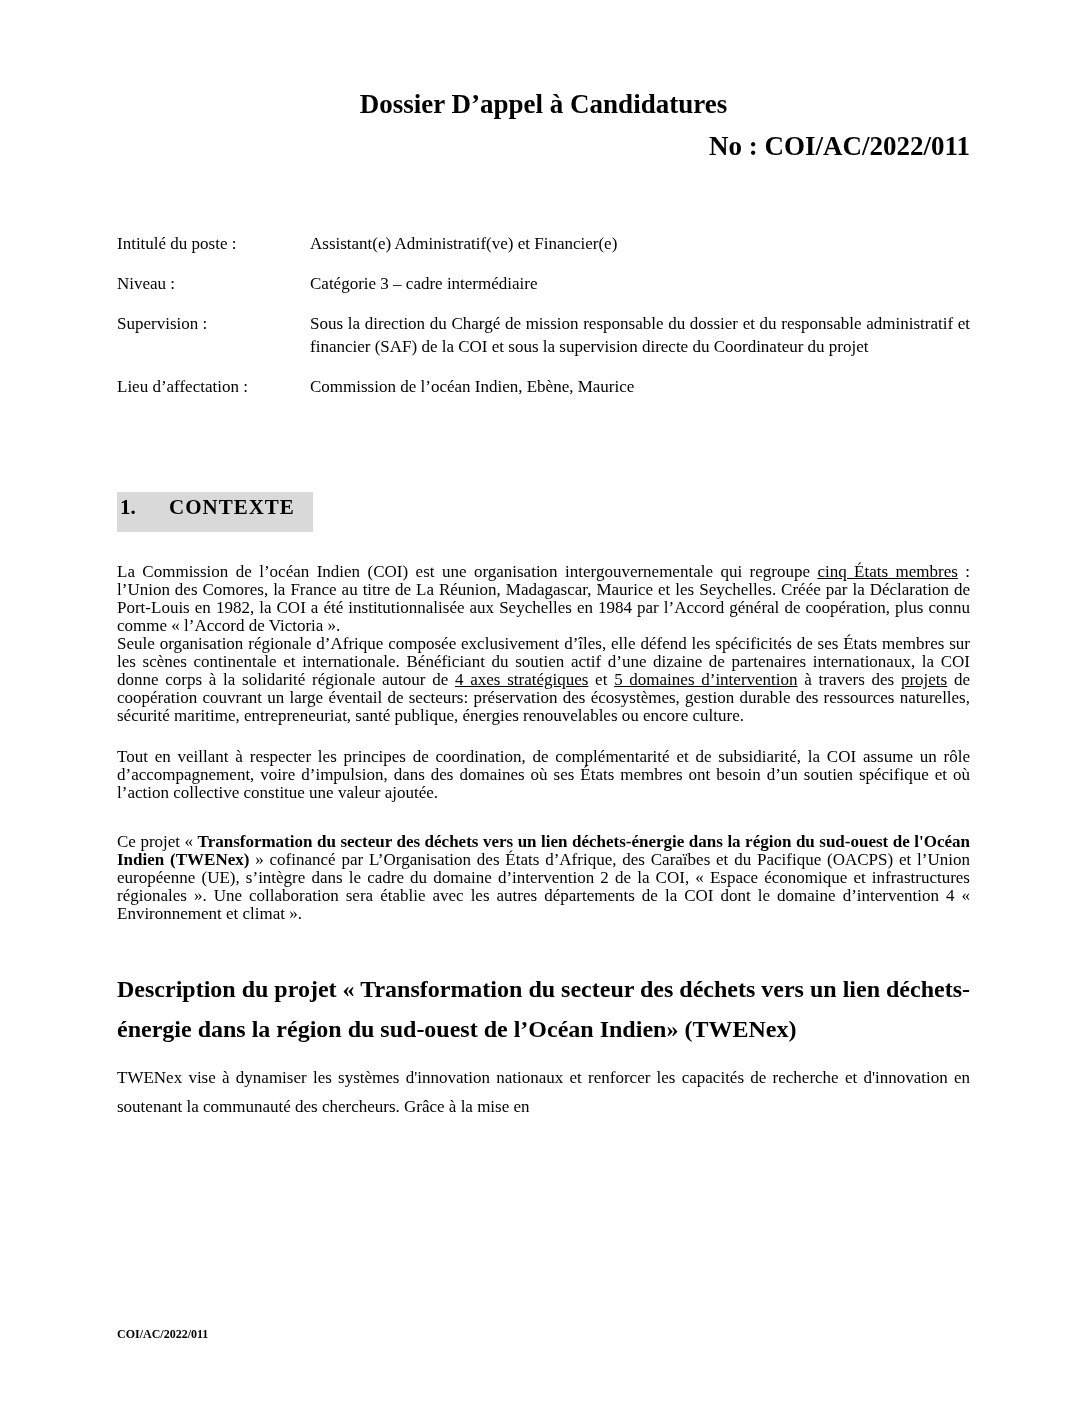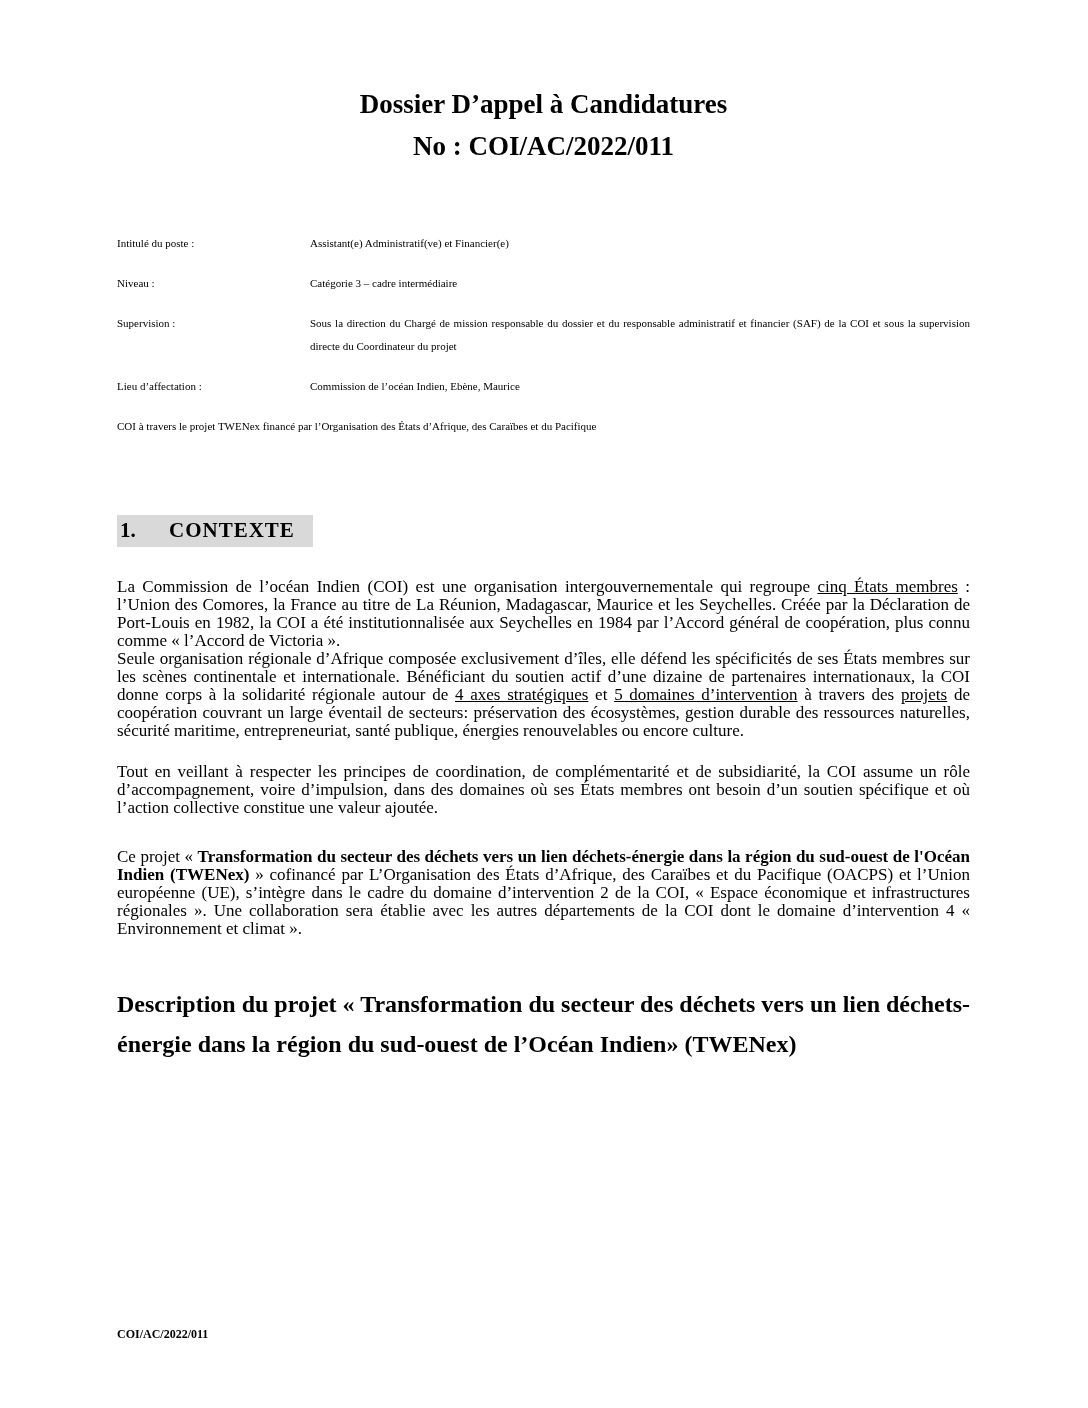--- a/index.html
+++ b/index.html
@@ -17,47 +17,47 @@
     flex-direction: column;
     overflow: hidden;
   }
   
   .doc-title { text-align: center; }
   .title-line {
     font-size: 27px;
     font-weight: bold;
     line-height: 32px;
   }
-  .title-line + .title-line { margin-top: 10px; }
+  .title-line + .title-line { margin-top: 10px; text-align: right; }
 
   
   .fields { margin-top: 70px; }
   .field-row {
     display: flex;
     margin-bottom: 17px;
-    font-size: 11px;
+    font-size: 17px;
     line-height: 23px;
   }
   .field-label {
     flex: 0 0 193px;
   }
   .field-value {
     flex: 1 1 auto;
     text-align: justify;
   }
 
   
   .section-heading {
     margin: 60px 0 0 0;
     font-size: 21px;
     font-weight: bold;
   }
   .hl {
     display: inline-block;
-    padding: 3px 18px 4px 3px;
+    padding: 3px 18px 12px 3px;
   }
   .hl .num { display: inline-block; width: 49px; }
   .hl .txt { letter-spacing: 1px; }
 
   
   .body-para {
     margin: 0;
     font-size: 17px;
     line-height: 18px;
     text-align: justify;
@@ -112,33 +112,33 @@
     </div>
     <div class="field-row">
       <div class="field-label">Supervision :</div>
       <div class="field-value">Sous la direction du Chargé de mission responsable du dossier et du responsable administratif et financier (SAF) de la COI et sous la supervision directe du Coordinateur du projet</div>
     </div>
     <div class="field-row">
       <div class="field-label">Lieu d’affectation :</div>
       <div class="field-value">Commission de l’océan Indien, Ebène, Maurice</div>
     </div>
     <div class="field-row">
-      <div class="field-value">COI à travers le projet TWENex financé par l’Organisation des États d’Afrique, des Caraïbes et du Pacifique</div>
     </div>
   </section>
 
   <h2 class="section-heading">
     <span class="hl" style="background-color: rgb(217, 217, 217);">
       <span class="num">1.</span><span class="txt">CONTEXTE</span>
     </span>
   </h2>
 
   <p class="body-para para-1"><span>La Commission de l’océan Indien (COI) est une organisation intergouvernementale qui regroupe </span><span class="u">cinq États membres</span><span> : l’Union des Comores, la France au titre de La Réunion, Madagascar, Maurice et les Seychelles. Créée par la Déclaration de Port-Louis en 1982, la COI a été institutionnalisée aux Seychelles en 1984 par l’Accord général de coopération, plus connu comme « l’Accord de Victoria ».</span></p>
   <p class="body-para para-2"><span>Seule organisation régionale d’Afrique composée exclusivement d’îles, elle défend les spécificités de ses États membres sur les scènes continentale et internationale. Bénéficiant du soutien actif d’une dizaine de partenaires internationaux, la COI donne corps à la solidarité régionale autour de </span><span class="u">4 axes stratégiques</span><span> et </span><span class="u">5 domaines d’intervention</span><span> à travers des </span><span class="u">projets</span><span> de coopération couvrant un large éventail de secteurs: préservation des écosystèmes, gestion durable des ressources naturelles, sécurité maritime, entrepreneuriat, santé publique, énergies renouvelables ou encore culture.</span></p>
   <p class="body-para para-3"><span>Tout en veillant à respecter les principes de coordination, de complémentarité et de subsidiarité, la COI assume un rôle d’accompagnement, voire d’impulsion, dans des domaines où ses États membres ont besoin d’un soutien spécifique et où l’action collective constitue une valeur ajoutée.</span></p>
   <p class="body-para para-4"><span>Ce projet « </span><span class="b">Transformation du secteur des déchets vers un lien déchets-énergie dans la région du sud-ouest de l'Océan Indien (TWENex)</span><span> » cofinancé par L’Organisation des États d’Afrique, des Caraïbes et du Pacifique (OACPS) et l’Union européenne (UE), s’intègre dans le cadre du domaine d’intervention 2 de la COI, « Espace économique et infrastructures régionales ». Une collaboration sera établie avec les autres départements de la COI dont le domaine d’intervention 4 « Environnement et climat ».</span></p>
 
   <h3 class="desc-heading">Description du projet « Transformation du secteur des déchets vers un lien déchets-énergie dans la région du sud-ouest de l’Océan Indien» (TWENex)</h3>
 
+  <p class="body-para para-5">TWENex vise à dynamiser les systèmes d'innovation nationaux et renforcer les capacités de recherche et d'innovation en soutenant la communauté des chercheurs. Grâce à la mise en</p>
 
   <footer class="doc-footer">COI/AC/2022/011</footer>
 
 </div>
 
 </body></html>

